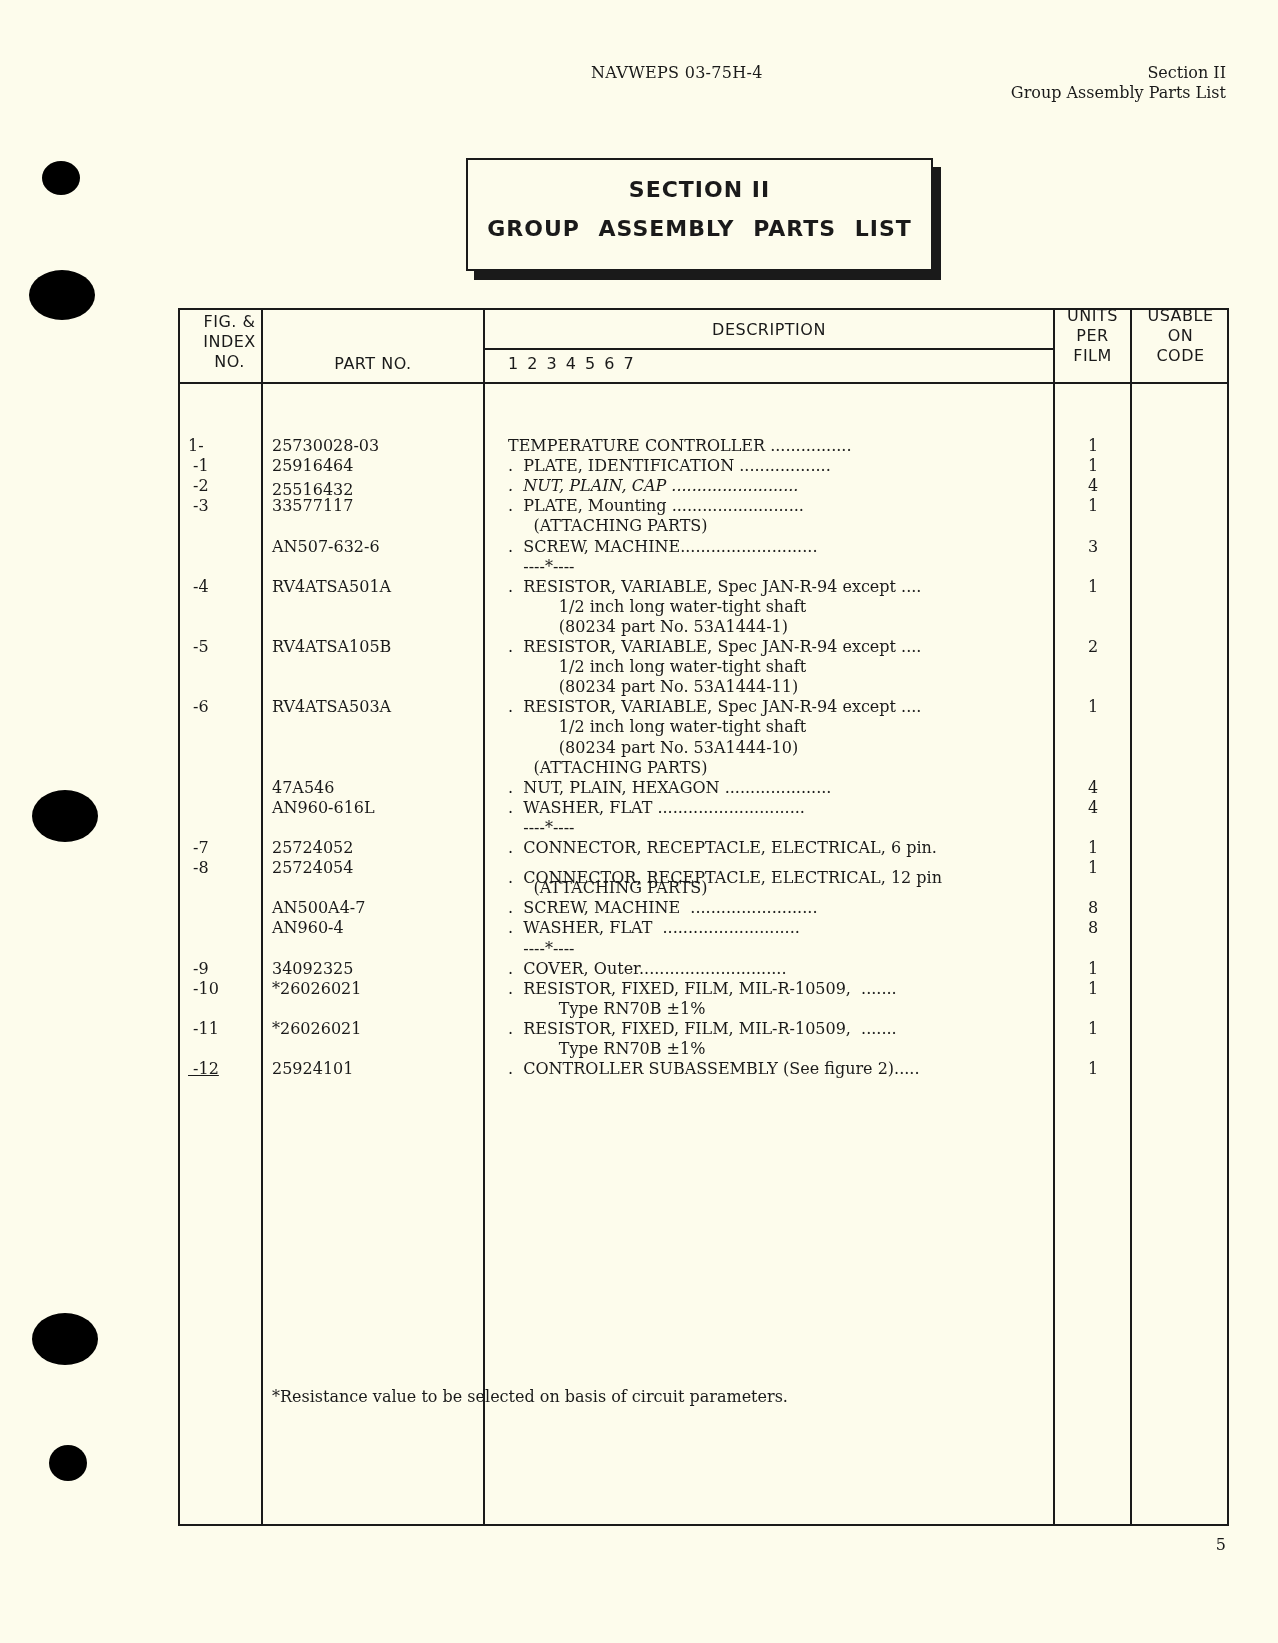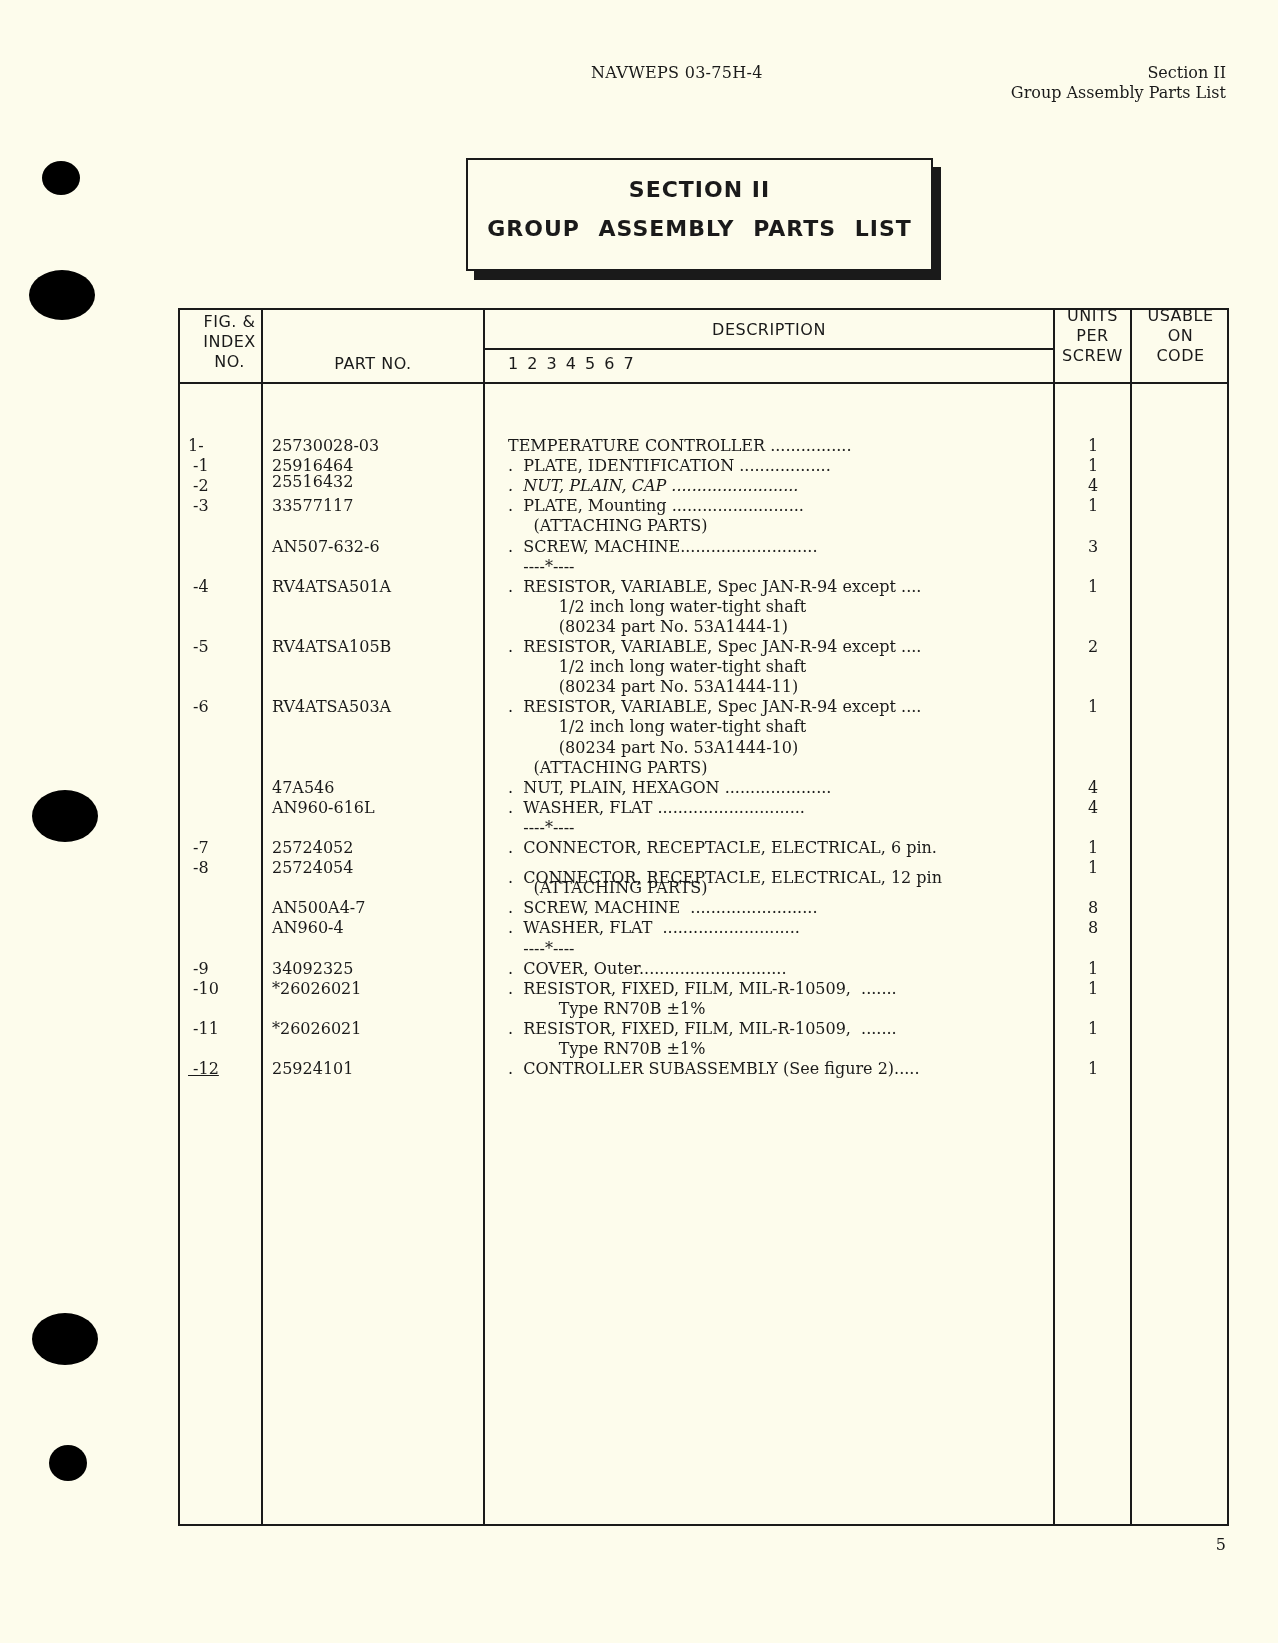--- a/index.html
+++ b/index.html
@@ -63,39 +63,39 @@
     <div>FIG. &amp;</div>
     <div>INDEX</div>
     <div>NO.</div>
   </div>
   <div class="th" style="left:83px;width:220px;top:44px;">PART NO.</div>
   <div class="th" style="left:305px;width:568px;top:10px;">DESCRIPTION</div>
   <div class="th" style="left:328px;top:44px;text-align:left;word-spacing:3px;">1 2 3 4 5 6 7</div>
   <div class="th" style="left:875px;width:75px;top:-4px;">
     <div>UNITS</div>
     <div>PER</div>
-    <div>SCREW</div>
+    <div>FILM</div>
   </div>
   <div class="th" style="left:952px;width:97px;top:-4px;">
     <div>USABLE</div>
     <div>ON</div>
     <div>CODE</div>
   </div>
 
   <div id="rows" style="position:absolute;left:0;top:126px;right:0;">
       <div class="row c-fig" style="top: 0px;">1-</div>
       <div class="row c-part" style="top: 0px;">25730028-03</div>
       <div class="row c-desc" style="top: 0px;">TEMPERATURE CONTROLLER ................</div>
       <div class="row c-units" style="top: 0px;">1</div>
       <div class="row c-fig" style="top: 20px;"> -1</div>
       <div class="row c-part" style="top: 20px;">25916464</div>
       <div class="row c-desc" style="top: 20px;">.  PLATE, IDENTIFICATION ..................</div>
       <div class="row c-units" style="top: 20px;">1</div>
       <div class="row c-fig" style="top: 40px;"> -2</div>
-      <div class="row c-part" style="top: 36px;">25516432</div>
+      <div class="row c-part" style="top: 44px;">25516432</div>
       <div class="row c-desc" style="top: 40px; font-style: italic;">.  NUT, PLAIN, CAP .........................</div>
       <div class="row c-units" style="top: 40px;">4</div>
       <div class="row c-fig" style="top: 60px;"> -3</div>
       <div class="row c-part" style="top: 60px;">33577117</div>
       <div class="row c-desc" style="top: 60px;">.  PLATE, Mounting ..........................</div>
       <div class="row c-units" style="top: 60px;">1</div>
       <div class="row c-fig" style="top: 80px;"></div>
       <div class="row c-part" style="top: 80px;"></div>
       <div class="row c-desc" style="top: 80px;">     (ATTACHING PARTS)</div>
       <div class="row c-units" style="top: 80px;"></div>
@@ -202,15 +202,16 @@
       <div class="row c-fig" style="top: 603px;"></div>
       <div class="row c-part" style="top: 603px;"></div>
       <div class="row c-desc" style="top: 603px;">          Type RN70B ±1%</div>
       <div class="row c-units" style="top: 603px;"></div>
       <div class="row c-fig" style="top: 623px; text-decoration: underline;"> -12</div>
       <div class="row c-part" style="top: 623px;">25924101</div>
       <div class="row c-desc" style="top: 623px;">.  CONTROLLER SUBASSEMBLY (See figure 2).....</div>
       <div class="row c-units" style="top: 623px;">1</div>
     </div>
 
+  <div class="footnote" style="top:1077px;">*Resistance value to be selected on basis of circuit parameters.</div>
 </div>
 
 <div class="page-num">5</div>
 
 </body></html>

